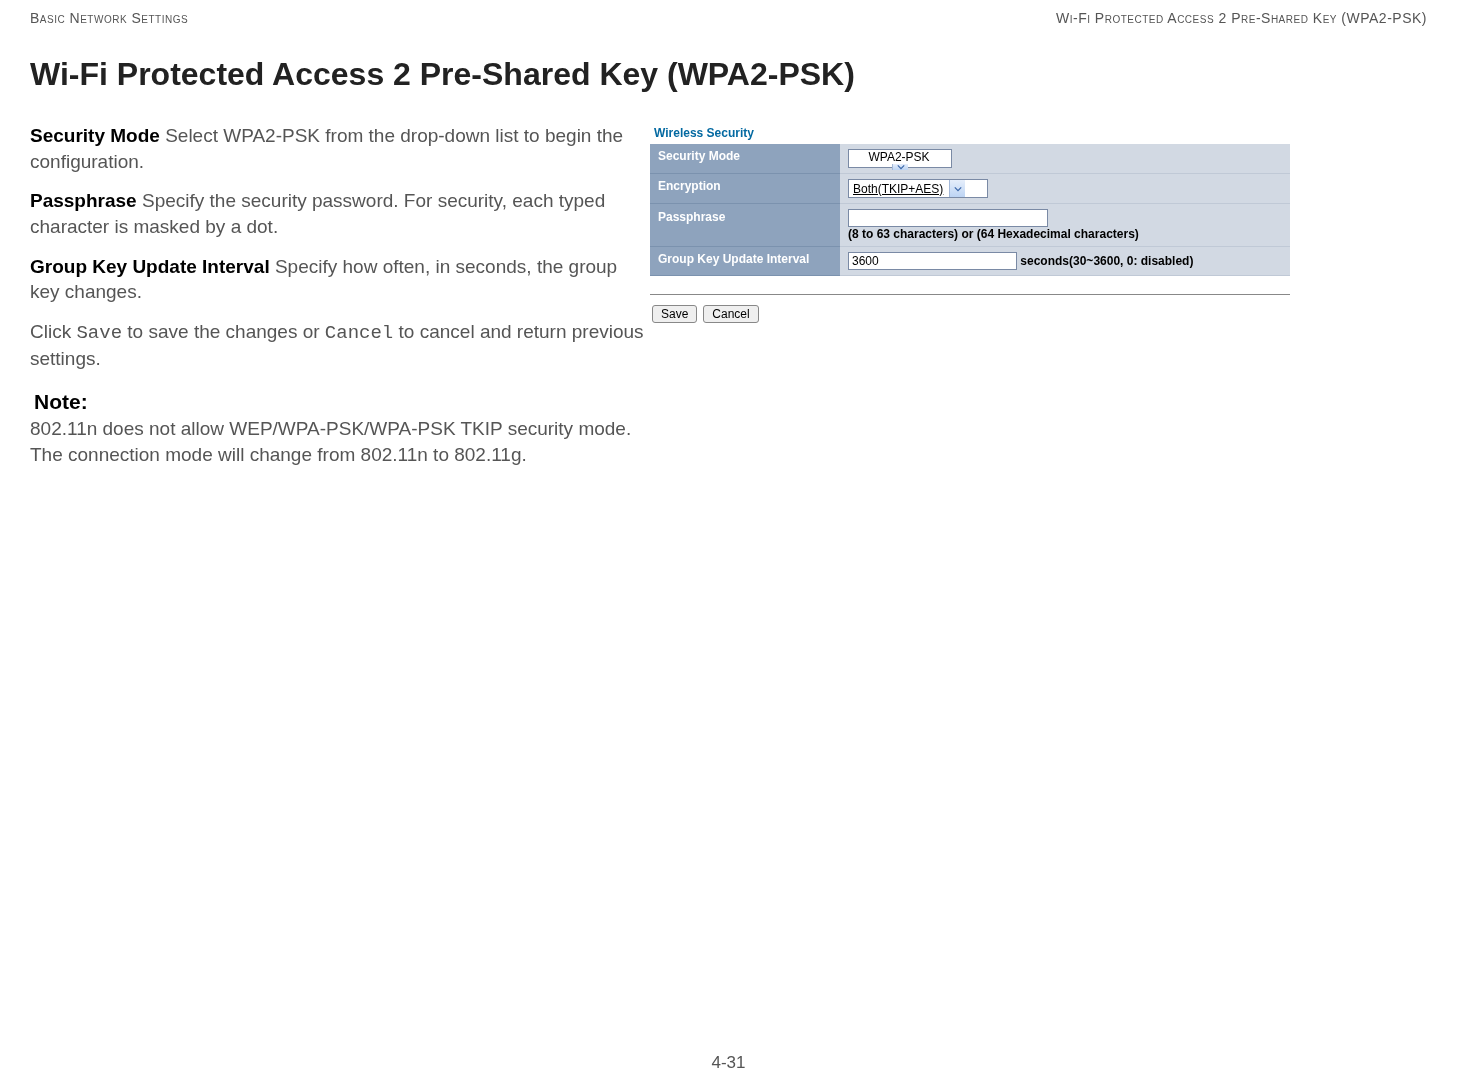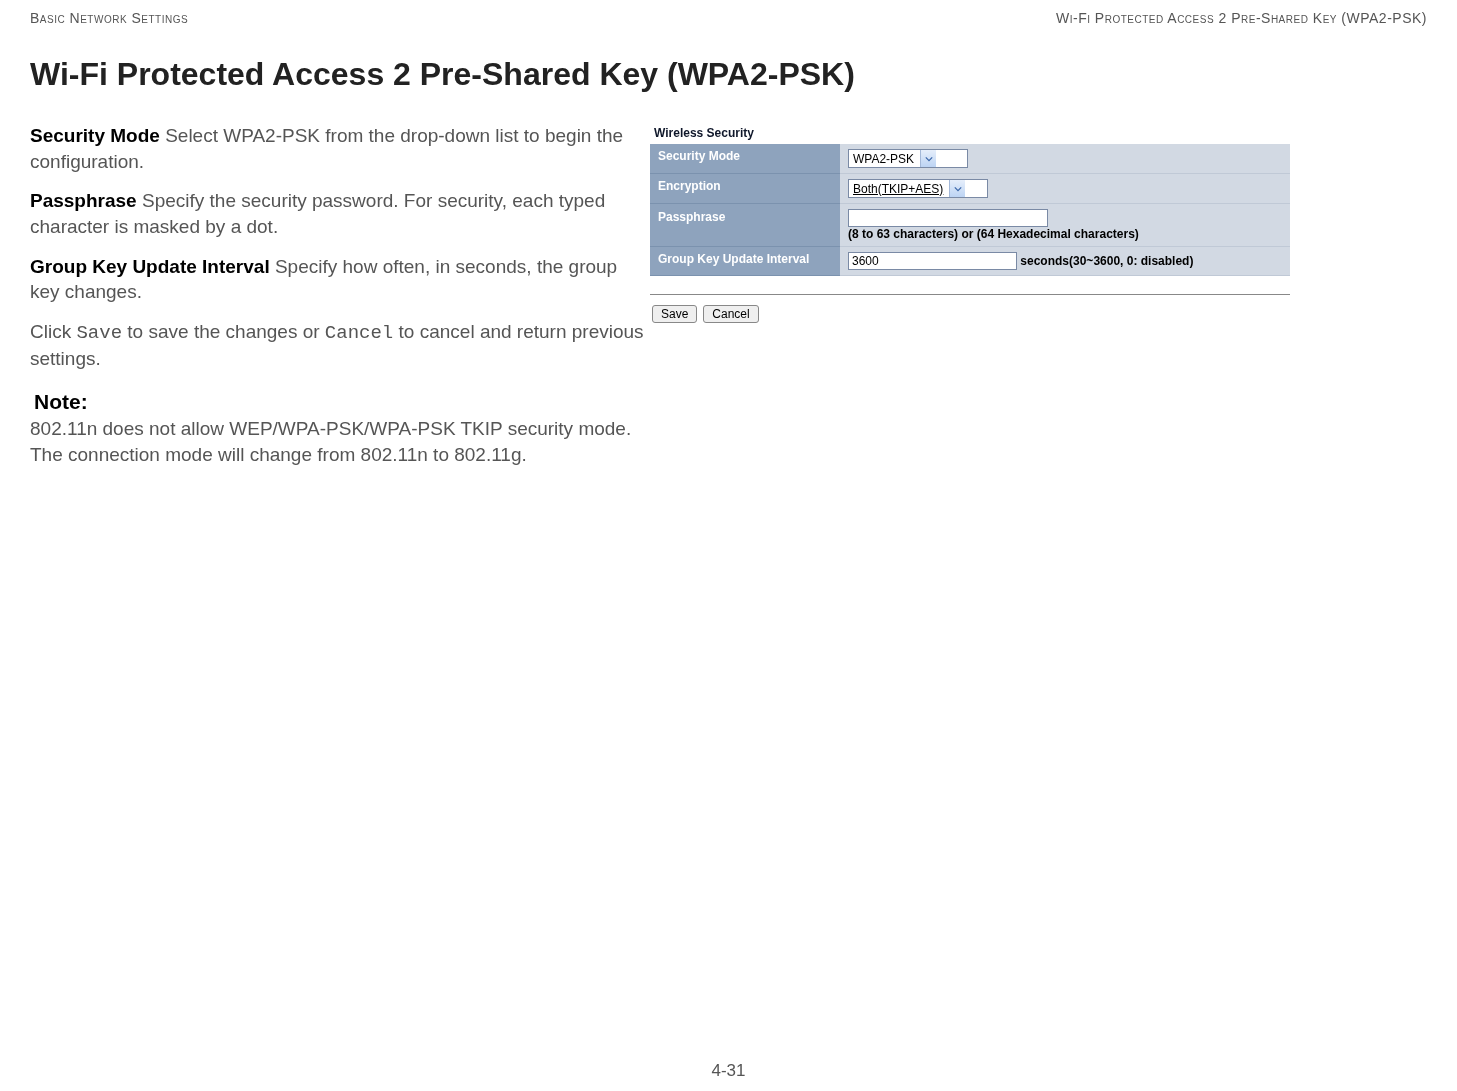--- a/index.html
+++ b/index.html
@@ -88,21 +88,21 @@
       line-height: 1.35;
     }
     
     .panel {
       font-family: Arial, sans-serif;
       border: 0;
     }
     .panel-title {
       font-size: 12px;
       font-weight: bold;
-      color: #0f172a;
+      color: #0369a1;
       padding: 3px 4px 4px 4px;
     }
     .panel-table {
       width: 100%;
       border-collapse: collapse;
       font-size: 12px;
     }
     .panel-table tr td {
       padding: 5px 8px;
       vertical-align: top;
@@ -176,21 +176,21 @@
       font-family: Arial, sans-serif;
       font-size: 12px;
       background: #efefef;
       border: 1px solid #888;
       border-radius: 3px;
       padding: 1px 8px;
       cursor: pointer;
     }
     .page-number {
       position: absolute;
-      bottom: 10px;
+      bottom: 18px;
       left: 50%;
       transform: translateX(-50%);
       font-size: 17px;
       color: #555;
     }
   </style>
 </head>
 <body>
 
 <div class="header-row">
@@ -227,21 +227,21 @@
   </div>
 
   <div class="right-col">
     <div class="panel">
       <div class="panel-title">Wireless Security</div>
       <table class="panel-table">
         <tbody>
             <tr>
           <td class="row-label">Security Mode</td>
           <td class="row-field">
-            <div class="dropdown" style="width:120px;">
+            <div class="dropdown" style="width:104px;flex-direction:column;">
               <span class="dd-text">WPA2-PSK</span>
               <span class="dd-btn">
                 <svg viewBox="0 0 10 6">
                       <path d="M1 1 L5 5 L9 1" fill="none" stroke="#3a66a8" stroke-width="1.5"></path>
                     </svg>
               </span>
             </div>
           </td>
         </tr>
         <tr>

